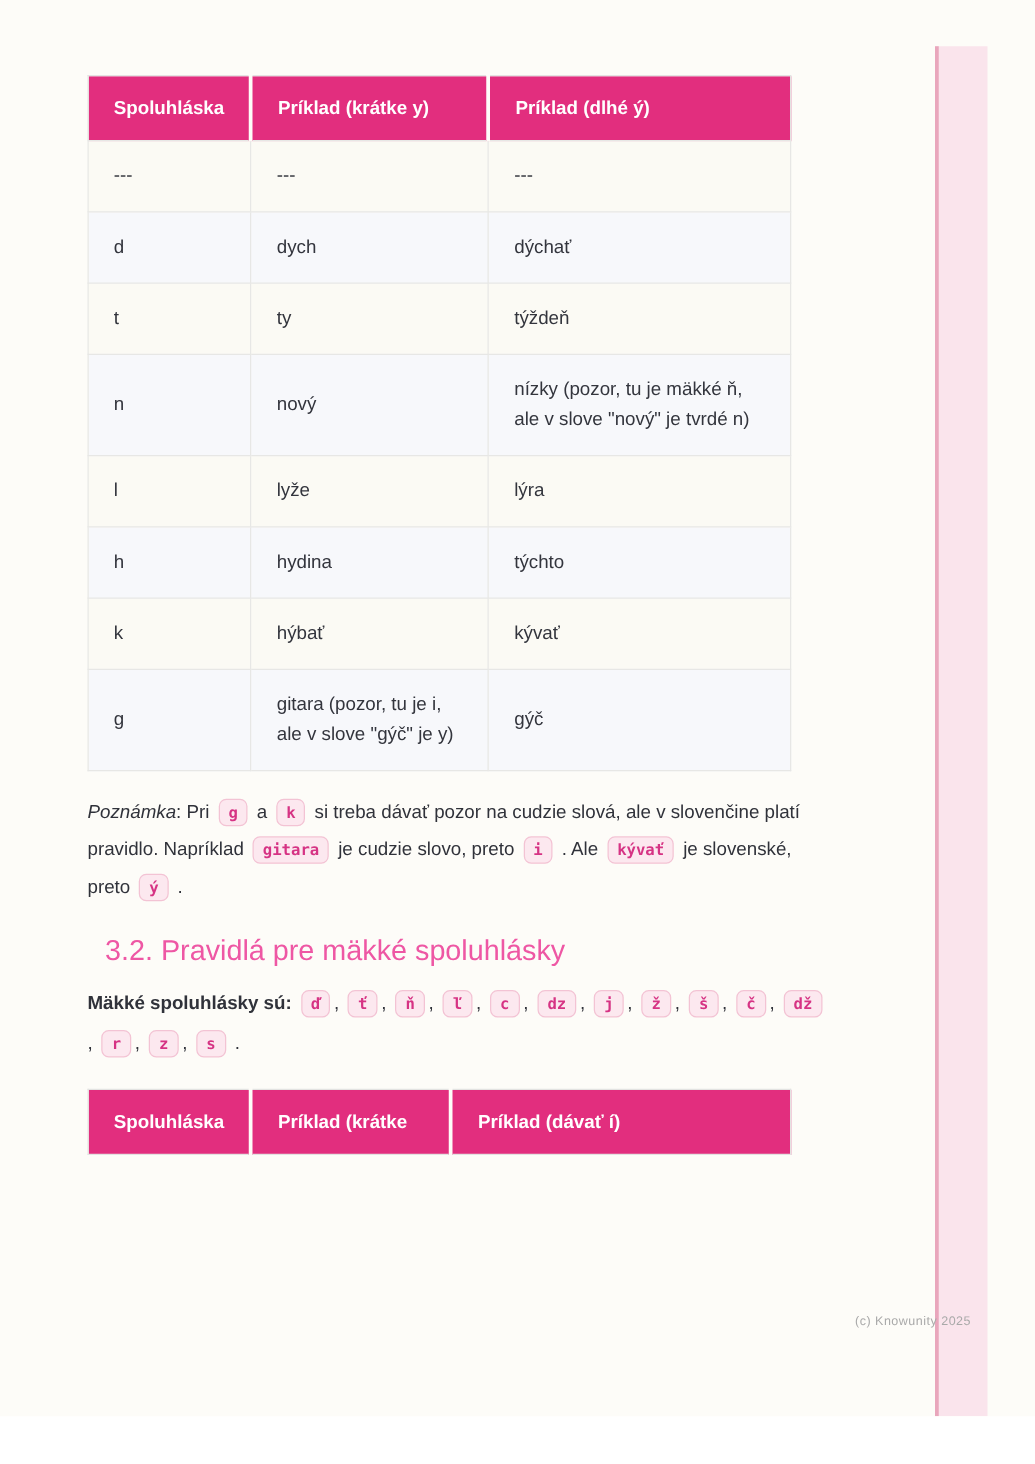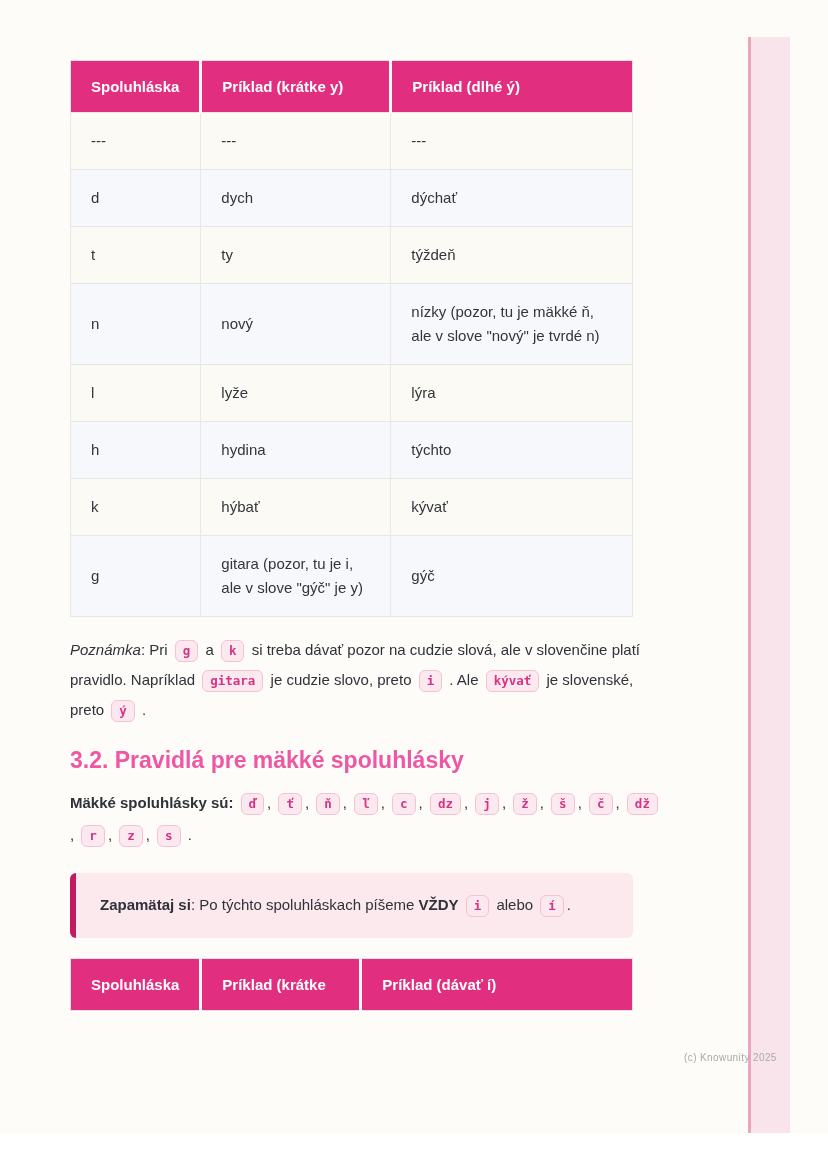--- a/index.html
+++ b/index.html
@@ -82,22 +82,23 @@
   .note {
     margin-top: 18px;
     width: 592px;
     font-size: 15px;
     line-height: 30px;
   }
   .heading {
     margin-top: 20px;
     font-size: 23px;
     line-height: 30px;
-    font-weight: 700;
+    font-weight: 400;
     color: #ee57a4;
+    margin-left: 14px;
   }
   .soft-intro {
     margin-top: 12px;
     width: 592px;
     font-size: 15px;
     line-height: 32px;
   }
   b { font-weight: 700; }
   i { font-style: italic; }
   
@@ -178,23 +179,20 @@
           </tr>
         </tbody>
       </table>
 
     <p class="note rich"><i>Poznámka</i><span>: Pri </span><code class="chip">g</code><span> a </span><code class="chip">k</code><span> si treba dávať pozor na cudzie slová, ale v slovenčine platí pravidlo. Napríklad </span><code class="chip">gitara</code><span> je cudzie slovo, preto </span><code class="chip">i</code><span> . Ale </span><code class="chip">kývať</code><span> je slovenské, preto </span><code class="chip">ý</code><span> .</span></p>
 
     <h2 class="heading">3.2. Pravidlá pre mäkké spoluhlásky</h2>
 
     <p class="soft-intro rich"><b>Mäkké spoluhlásky sú: </b><code class="chip">ď</code><span>, </span><code class="chip">ť</code><span>, </span><code class="chip">ň</code><span>, </span><code class="chip">ľ</code><span>, </span><code class="chip">c</code><span>, </span><code class="chip">dz</code><span>, </span><code class="chip">j</code><span>, </span><code class="chip">ž</code><span>, </span><code class="chip">š</code><span>, </span><code class="chip">č</code><span>, </span><code class="chip">dž</code><span>, </span><code class="chip">r</code><span>, </span><code class="chip">z</code><span>, </span><code class="chip">s</code><span> .</span></p>
 
-    <div class="callout callout-soft">
-      <p class="rich"><b>Zapamätaj si</b><span>: Po týchto spoluhláskach píšeme </span><b>VŽDY</b><span> </span><code class="chip">i</code><span> alebo </span><code class="chip">í</code><span>.</span></p>
-    </div>
 
     <table class="tbl tbl-soft">
         <thead>
           <tr>
             <th>Spoluhláska</th>
             <th>Príklad (krátke</th>
             <th>Príklad (dávať í)</th>
           </tr>
         </thead>
         <tbody></tbody>

